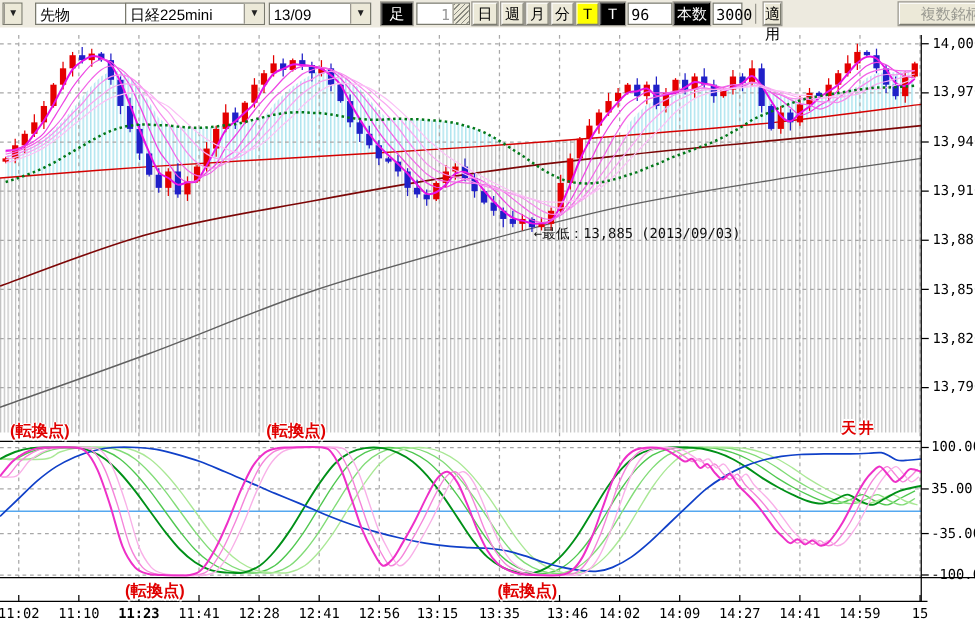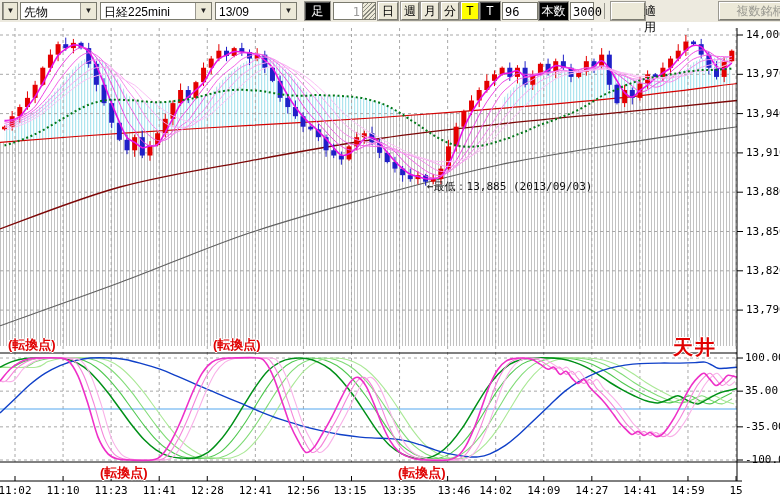--- a/index.html
+++ b/index.html
@@ -20,34 +20,34 @@
   .inputbox{background:#fff;border:1px solid #7a7a6e;display:flex;}
   .inputbox .txt{flex:1;text-align:right;padding:1px 2px;font-size:12px;font-family:"DejaVu Sans Mono",monospace;}
   .inputbox .spin{width:12px;background:#ece9d8;border-left:1px solid #9a9890;cursor:pointer;
     background-image:repeating-linear-gradient(135deg,#8a8a80 0 1px,transparent 1px 3px);}
   .gray{color:#999;}
   
   .lbl{position:absolute;font-family:"DejaVu Sans Mono","Liberation Mono",monospace;font-size:11px;color:#000;white-space:nowrap;}
   .tlabel{width:42px;text-align:center;}
   .red-ann{position:absolute;color:#e00000;font-weight:bold;font-size:13px;white-space:nowrap;
     text-shadow:1px 0 0 #fff,-1px 0 0 #fff,0 1px 0 #fff,0 -1px 0 #fff;}
-  .red-ann.big{font-size:20px;letter-spacing:2px;}
+  .red-ann.big{font-size:12px;letter-spacing:2px;}
   .ann{position:absolute;font-family:"DejaVu Sans Mono","Liberation Mono",monospace;font-size:11px;color:#111;white-space:nowrap;}
   svg{position:absolute;left:0;top:0;}
 </style>
 </head>
 <body>
 
 <div id="stage">
 
   <div id="toolbar">
     <div class="tbitem combo" style="left:2px;width:16px;">
         <div class="arrow">▼</div>
       </div>
-    <div class="tbitem combo" style="left:20px;width:77px;">
+    <div class="tbitem combo" style="left:28px;width:100px;">
       <div class="val">先物</div>
       <div class="arrow">▼</div>
     </div>
     <div class="tbitem combo" style="left:100px;width:112px;">
       <div class="val">日経225mini</div>
       <div class="arrow">▼</div>
     </div>
     <div class="tbitem combo" style="left:215px;width:82px;">
       <div class="val">13/09</div>
       <div class="arrow">▼</div>
@@ -65,21 +65,21 @@
     <div class="tbitem btn black" style="left:480px;width:20px;">T</div>
     <div class="tbitem inputbox" style="left:502px;width:36px;gap:37px;">
       <div class="txt">96</div>
       <div class="spin"></div>
     </div>
     <div class="tbitem btn black" style="left:539px;width:29px;">本数</div>
     <div class="tbitem inputbox" style="left:570px;width:24px;">
       <div class="txt">3000</div>
       <div class="spin"></div>
     </div>
-    <div class="tbitem btn" style="left:611px;width:14px;padding-left:32px;">適用</div>
+    <div class="tbitem btn" style="left:611px;width:14px;">適用</div>
     <div class="tbitem btn disabled" style="left:695px;width:83px;margin-left:24px;">複数銘柄</div>
   </div>
 
   <svg id="chart-svg" width="780" height="500" viewBox="0 0 780 500">
       <defs>
         <pattern id="hg" width="3" height="4" patternUnits="userSpaceOnUse">
           <rect x="0" y="0" width="1" height="4" fill="#c2c2c2"></rect>
         </pattern>
         <pattern id="hc" width="3" height="4" patternUnits="userSpaceOnUse">
           <rect x="0" y="0" width="1.2" height="4" fill="#aee4ee"></rect>
@@ -384,21 +384,21 @@
       <div class="lbl " style="left: 746px; top: 185.2px;">13,880</div>
       <div class="lbl " style="left: 746px; top: 224.5px;">13,850</div>
       <div class="lbl " style="left: 746px; top: 263.8px;">13,820</div>
       <div class="lbl " style="left: 746px; top: 303.1px;">13,790</div>
       <div class="lbl " style="left: 745px; top: 351px;">100.00</div>
       <div class="lbl " style="left: 745px; top: 384.15px;">35.00</div>
       <div class="lbl " style="left: 745px; top: 419.85px;">-35.00</div>
       <div class="lbl " style="left: 745px; top: 453px;">-100.00</div>
       <div class="lbl tlabel" style="left: -6px; top: 484px;">11:02</div>
       <div class="lbl tlabel" style="left: 42.07px; top: 484px;">11:10</div>
-      <div class="lbl tlabel" style="left: 90.14px; top: 484px;">11:23</div>
+      <div class="lbl tlabel" style="left: 90.14px; top: 484px; font-weight: bold;">11:23</div>
       <div class="lbl tlabel" style="left: 138.21px; top: 484px;">11:41</div>
       <div class="lbl tlabel" style="left: 186.28px; top: 484px;">12:28</div>
       <div class="lbl tlabel" style="left: 234.35px; top: 484px;">12:41</div>
       <div class="lbl tlabel" style="left: 282.42px; top: 484px;">12:56</div>
       <div class="lbl tlabel" style="left: 329px; top: 484px;">13:15</div>
       <div class="lbl tlabel" style="left: 378.56px; top: 484px;">13:35</div>
       <div class="lbl tlabel" style="left: 433px; top: 484px;">13:46</div>
       <div class="lbl tlabel" style="left: 474.7px; top: 484px;">14:02</div>
       <div class="lbl tlabel" style="left: 522.77px; top: 484px;">14:09</div>
       <div class="lbl tlabel" style="left: 570.84px; top: 484px;">14:27</div>

